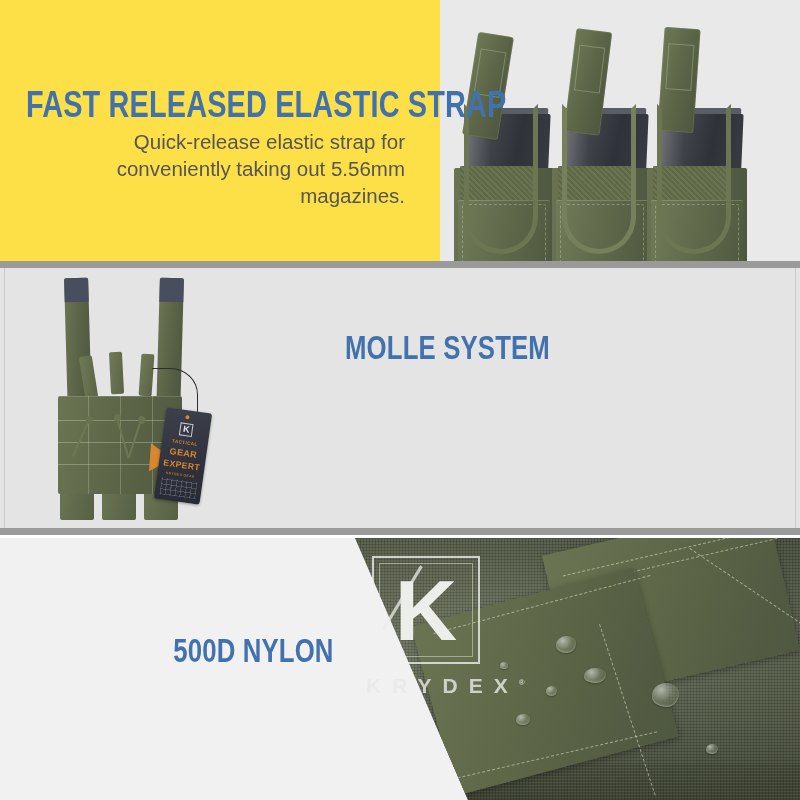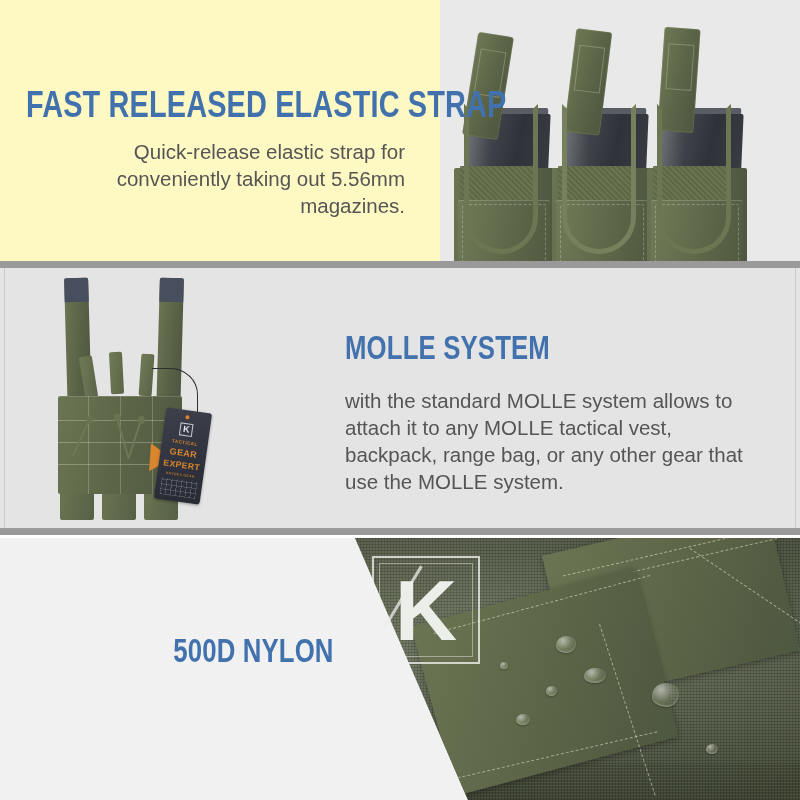--- a/index.html
+++ b/index.html
@@ -8,21 +8,21 @@
   body {
     font-family:"Liberation Sans", sans-serif;
     background:#ffffff;
     overflow:hidden;
     position:relative;
   }
   .page { position:relative; width:800px; height:800px; overflow:hidden; }
 
   
   .panel { position:absolute; left:0; width:800px; overflow:hidden; }
-  #panel-1 { top:0;   height:262px; background:#fef9c3; }
+  #panel-1 { top:0;   height:262px; background:#fde047; }
   #panel-2 { top:268px; height:260px; background:#e4e4e4; }
   #panel-3 { top:538px; height:262px; background:#f1f1f1; }
 
   .divider { position:absolute; left:0; width:800px; height:7px;
              background:#9a9a9a; z-index:30; }
   #divider-1 { top:261px; }
   #divider-2 { top:528px; }
 
   .edge-line { position:absolute; width:1px; top:0; bottom:0;
                background:#c9c9c9; z-index:6; }
@@ -37,21 +37,20 @@
     transform-origin:left center;
     white-space:nowrap;
     line-height:1;
   }
   .heading.ralign { transform-origin:right center; }
   .body-copy {
     color:#555555;
     font-size:20.5px;
     line-height:1.32;
     font-weight:400;
-    margin-top:10px;
   }
 
   
   #p1-heading { position:absolute; left:26px; top:86px; font-size:37px; z-index:10; }
   #p1-body { position:absolute; left:40px; top:128px; width:365px;
              text-align:right; z-index:10; }
 
   
   #p2-heading { position:absolute; left:345px; top:331px; font-size:33px; z-index:10; }
   #p2-body { position:absolute; left:345px; top:377px; width:400px;
@@ -300,21 +299,20 @@
       <div class="tagline l4">KRYDEX GEAR</div>
       <div class="tag-grid"></div>
     </div>
 
     <div class="rig-tab t1"></div>
     <div class="rig-tab t2"></div>
     <div class="rig-tab t3"></div>
   </div>
 
   <h2 class="heading" id="p2-heading">MOLLE SYSTEM</h2>
-  <p class="body-copy" id="p2-body">with the standard MOLLE system allows to attach it to any MOLLE tactical vest, backpack, range bag, or any other gear that use the MOLLE system.</p>
 
   <div class="divider" id="divider-2"></div>
 
   <section class="panel" id="panel-3"></section>
 
   <div id="photo-3">
     <div class="nylon-base"></div>
     <div class="nylon-shade"></div>
 
     <div class="panel-flap" style="left:556px;top:-10px;width:230px;height:150px;transform:rotate(-13deg);"></div>
@@ -334,17 +332,20 @@
     <div class="drop" style="left:652px;top:145px;width:27px;height:24px;"></div>
     <div class="drop" style="left:500px;top:124px;width:8px;height:7px;"></div>
     <div class="drop" style="left:706px;top:206px;width:12px;height:10px;"></div>
   </div>
 
   <div id="watermark">
     <div class="wm-box">
       <span class="wm-k">K</span>
       <span class="wm-slash"></span>
     </div>
+    <div class="wm-word">
+      <span>KRYDEX</span><span class="wm-reg">®</span>
+    </div>
   </div>
 
   <h2 class="heading ralign" id="p3-heading">500D NYLON</h2>
 
 </div>
 
 </body></html>

